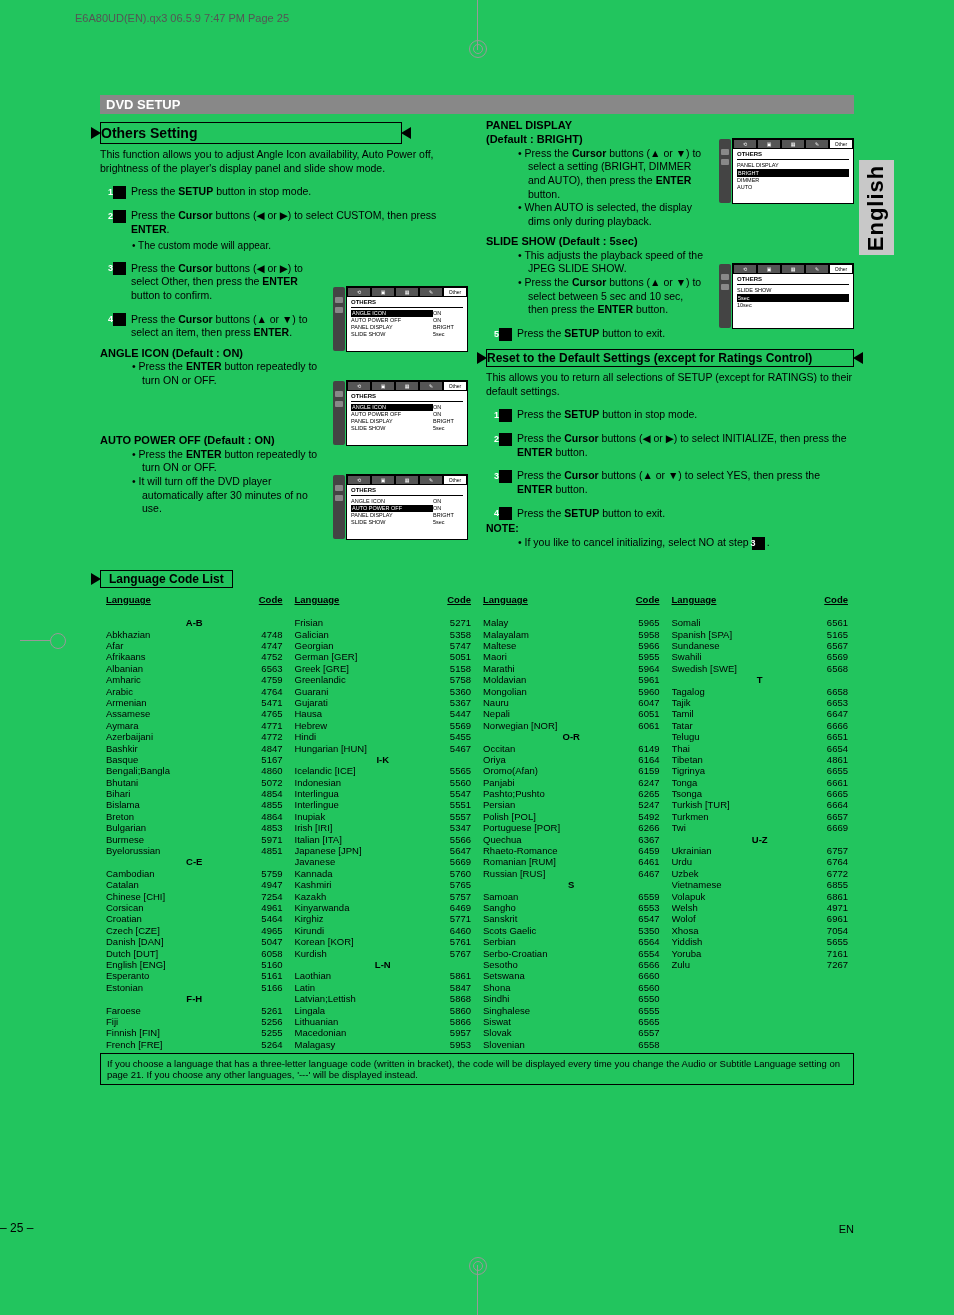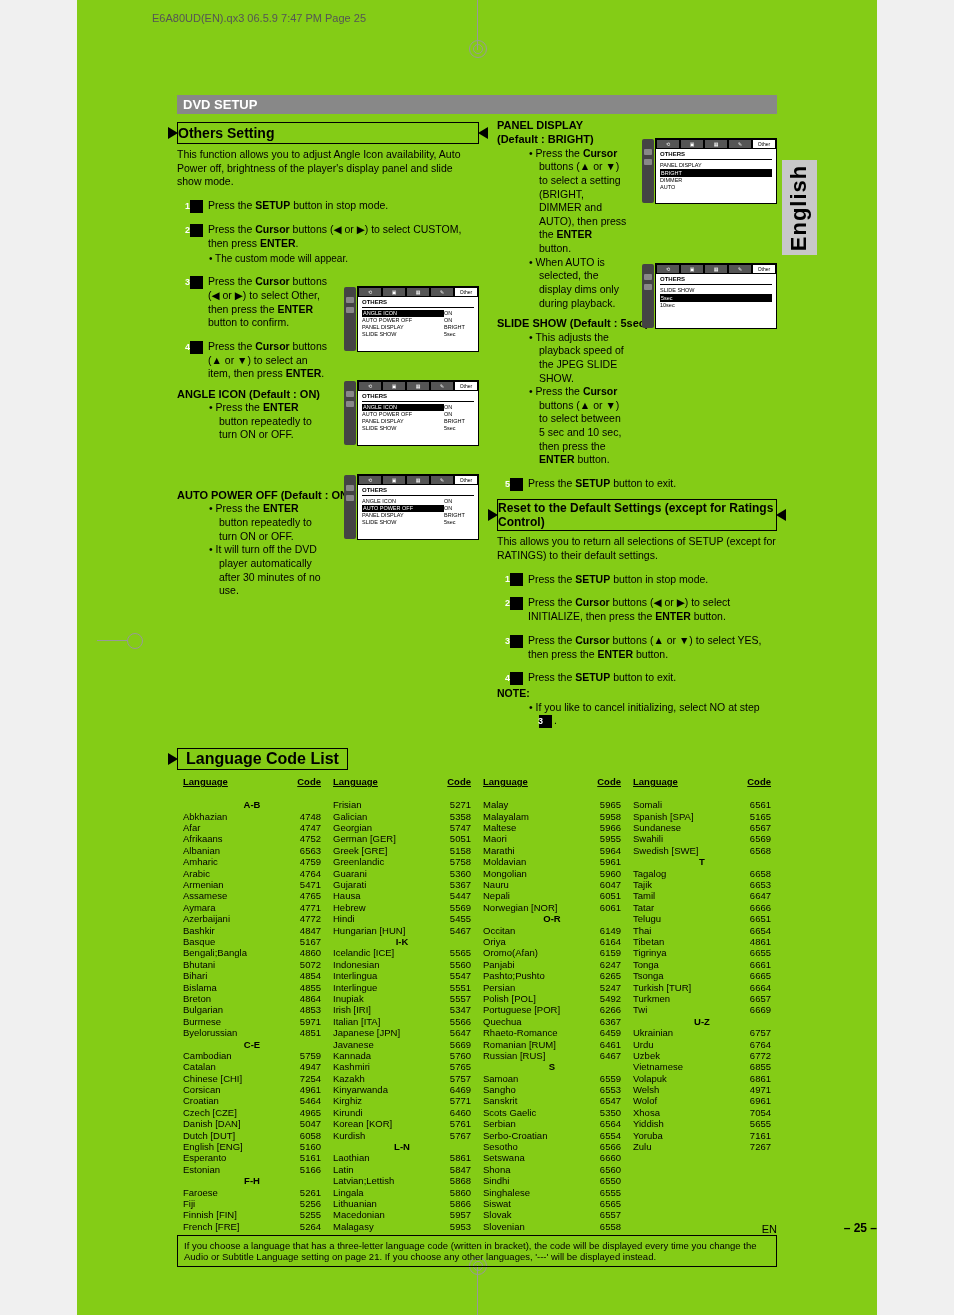--- a/index.html
+++ b/index.html
@@ -4,23 +4,23 @@
 <style>
   body {
     font-family: Arial, Helvetica, sans-serif;
     font-size: 11px;
     margin: 0;
     background: #f0f0f0;
     display: flex;
     justify-content: center;
   }
   .page {
-    width: 800px;
+    width: 954px;
     height: 1315px;
-    background: #84cc16;
+    background: #22c55e;
     position: relative;
     box-sizing: border-box;
   }
   .header-line {
     position: absolute;
     top: 12px;
     left: 75px;
     font-size: 11px;
     color: #555;
   }
@@ -180,21 +180,21 @@
   .osd .remote::after { top: 20px; }
   .osd .body { padding: 2px 4px; min-height: 50px; color:#000; }
   .osd .title { font-weight: bold; border-bottom: 1px solid #000; margin-bottom: 2px; font-size: 6px; }
   .osd .row { display: flex; justify-content: space-between; font-size: 5.5px; white-space: nowrap; }
   .osd .row .l { flex: 1; }
   .osd .row .r { width: 30px; text-align: left; }
   .osd .hl { background: #000; color: #fff; padding: 0 1px; }
   .lang-head {
     border: 1px solid #000;
     font-weight: bold;
-    font-size: 16px;
+    font-size: 12px;
     padding: 1px 8px;
     margin: 20px 0 6px 0;
     width: fit-content;
     position: relative;
   }
   .lang-head::before {
     content: "";
     position: absolute;
     left: -10px; top: 50%; margin-top: -6px;
     width: 0; height: 0;
@@ -219,23 +219,22 @@
   .footnote {
     border: 1px solid #000;
     padding: 4px 6px;
     font-size: 9.5px;
     margin-top: 3px;
   }
   .pagenum {
     position: absolute;
     bottom: 80px;
     left: 0; right: 0;
-    text-align: right;
+    text-align: left;
     font-size: 12px;
-    font-weight: bold;
   }
   .pagenum-en {
     position: absolute;
     bottom: 80px;
     right: 100px;
     font-size: 11px;
   }
   .crop-side {
     position: absolute;
     left: 20px;

